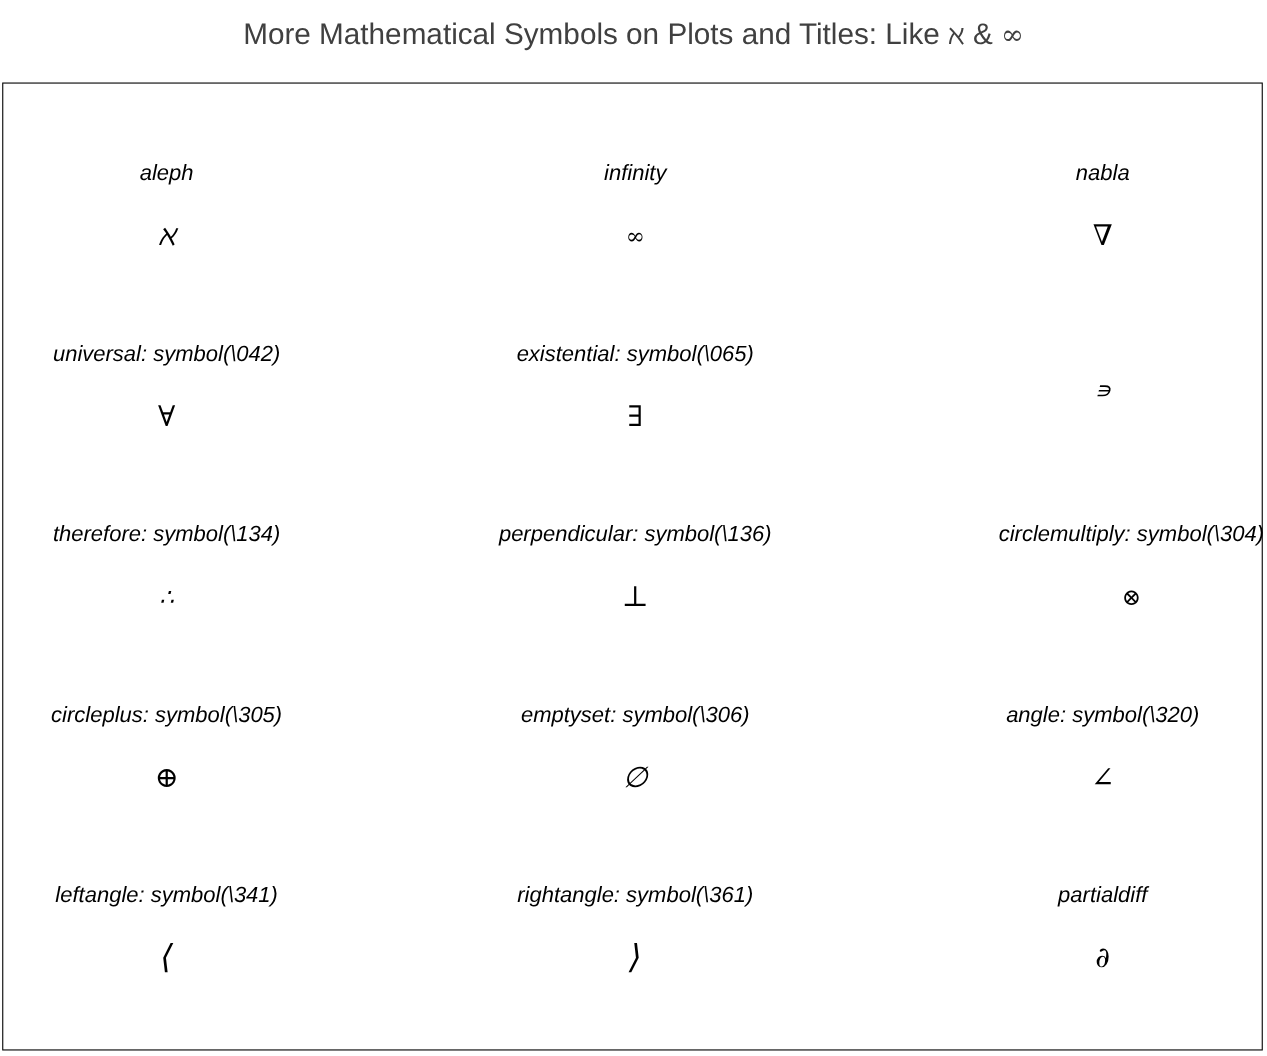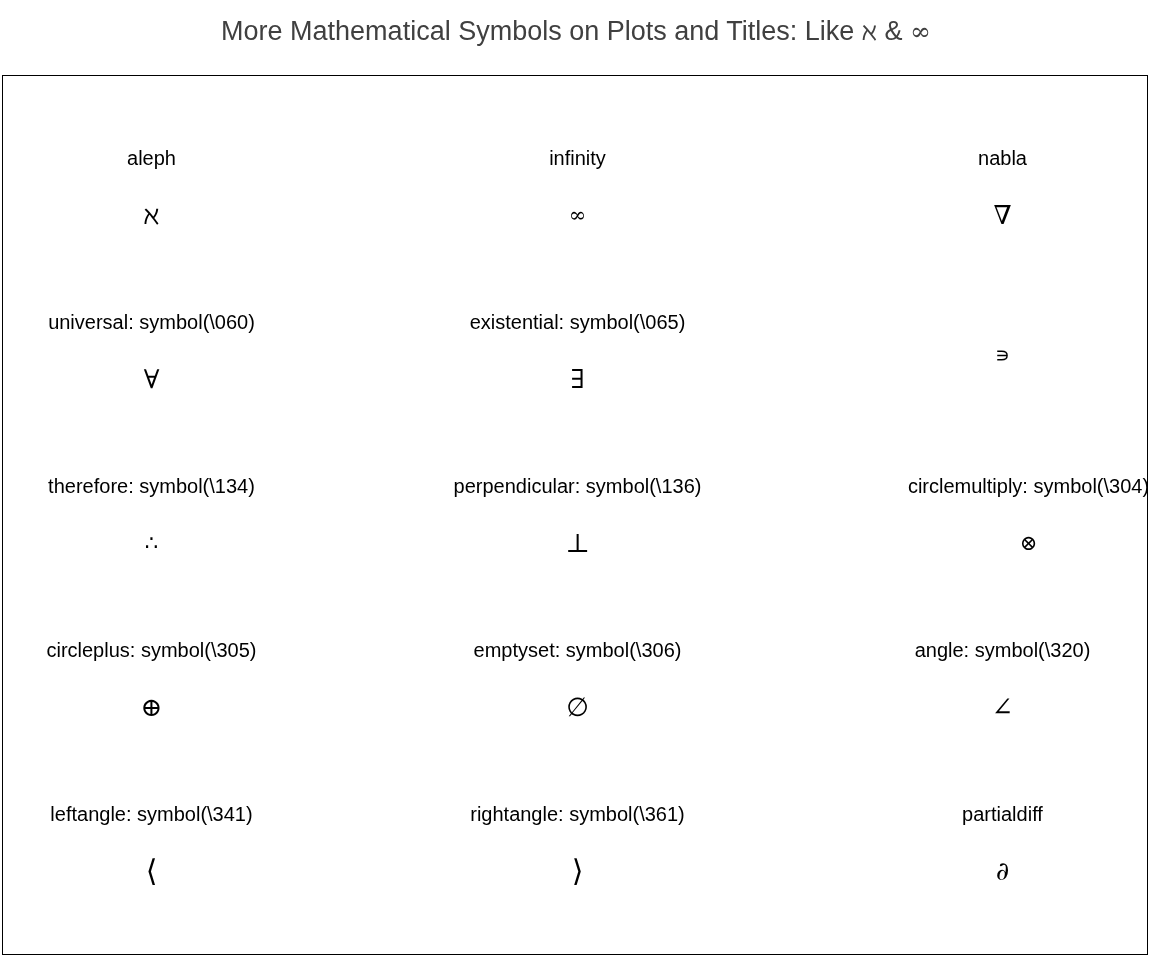--- a/index.html
+++ b/index.html
@@ -41,20 +41,21 @@
     border: 1px solid #000000;
     box-sizing: border-box;
     background: #ffffff;
   }
   .sym-grid {
     position: absolute;
     left: 0;
     top: 0;
     width: 100%;
     height: 100%;
+    font-style: italic;
   }
   .sym-cell {
     position: absolute;
     text-align: center;
     box-sizing: border-box;
   }
   .sym-label {
     font-family: "Liberation Sans", sans-serif;
     font-size: 20px;
     line-height: 24px;
@@ -92,21 +93,21 @@
       <div class="sym-cell" style="left:426px; top:70px;  width:297px;">
         <div class="sym-label">infinity</div>
         <div class="sym-glyph small">∞</div>
       </div>
       <div class="sym-cell" style="left:851px; top:70px;  width:297px;">
         <div class="sym-label">nabla</div>
         <div class="sym-glyph">∇</div>
       </div>
 
       <div class="sym-cell" style="left:0px;   top:234px; width:297px;">
-        <div class="sym-label">universal: symbol(\060)</div>
+        <div class="sym-label">universal: symbol(\042)</div>
         <div class="sym-glyph">∀</div>
       </div>
       <div class="sym-cell" style="left:426px; top:234px; width:297px;">
         <div class="sym-label">existential: symbol(\065)</div>
         <div class="sym-glyph">∃</div>
       </div>
       <div class="sym-cell" style="left:851px; top:234px; width:297px;">
         <div class="sym-glyph small">∍</div>
       </div>
 

